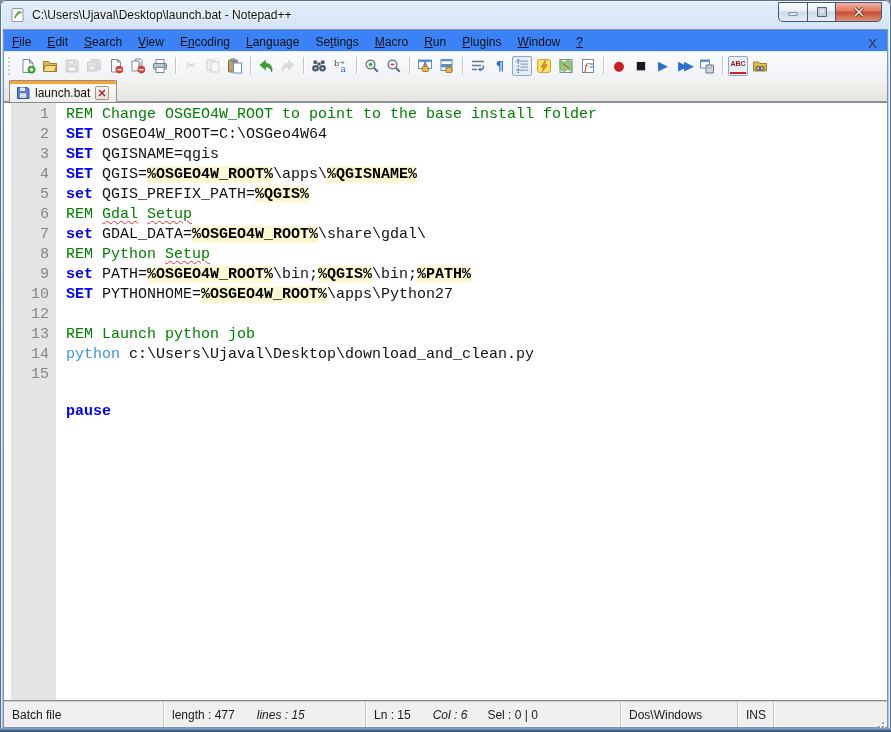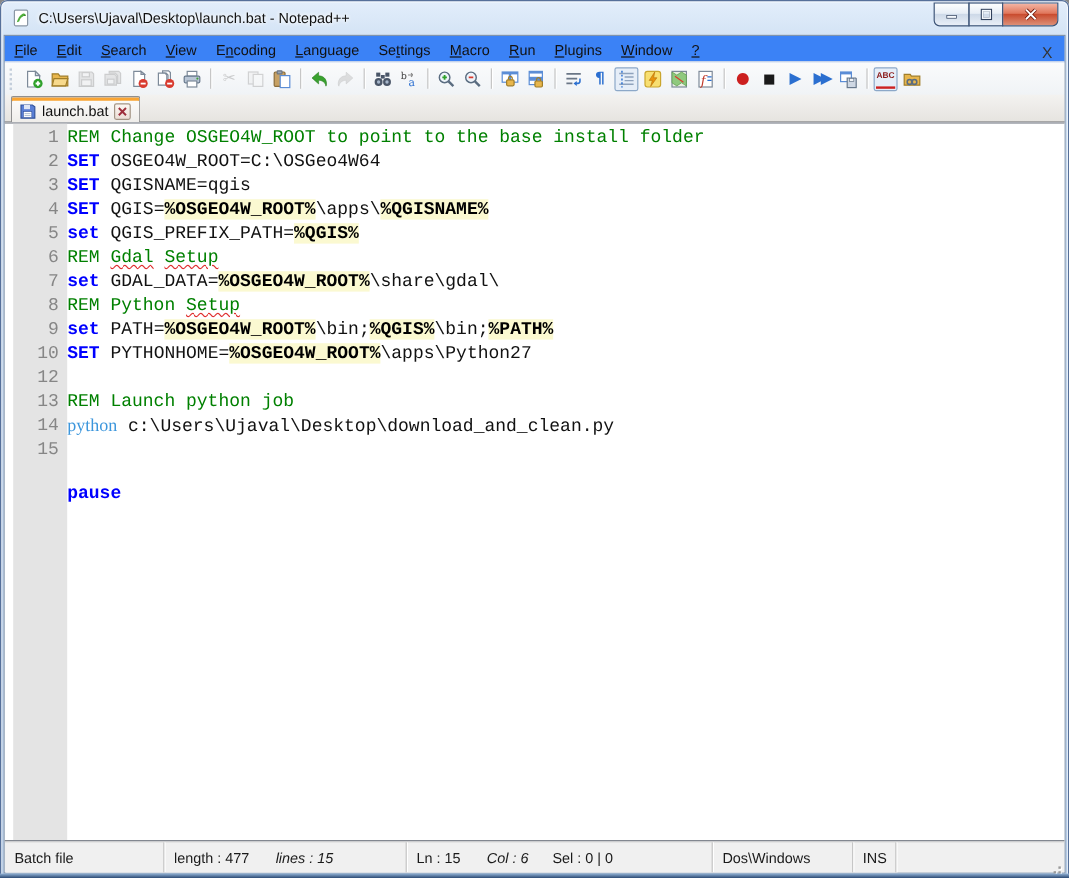--- a/index.html
+++ b/index.html
@@ -56,33 +56,33 @@
     background:linear-gradient(#fbf6f2,#ecdfd6); display:flex; align-items:center; justify-content:center; }
   .tab-close svg { width:8px; height:8px; }
 
   
   .editor { flex:1; position:relative; background:#fff; border:1px solid #828790; border-left:none; border-right:none; overflow:hidden;
     font-family:"Liberation Mono","DejaVu Sans Mono",monospace; font-size:15px; }
   .gutter-bg { position:absolute; top:0; bottom:0; left:7px; width:45px; background:#e4e4e4; }
   .code-lines { position:relative; padding-top:2px; }
   .code-line { display:flex; height:20px; line-height:20px; white-space:pre; }
   .ln { width:52px; text-align:right; padding-right:7px; color:#868686; flex:0 0 52px; }
-  .code { flex:1; }
+  .code { flex:1; padding-left:10px; }
   .code-line.current .code { background:#e8e8ff;margin-top:37px; }
   .seg.plain   { color:#111; }
   .seg.comment { color:#008000; }
   .seg.keyword { color:#0000ff; font-weight:bold; }
   .seg.var     { color:#000000; font-weight:bold; background:#fbf9d1; }
-  .seg.extcmd  { color:#3c96dc;font-family:Liberation Serif, serif; }
+  .seg.extcmd  { color:#3c96dc; }
   .seg.misspelled { text-decoration:underline wavy #e03030 1px; text-underline-offset:2px; }
 
   
   .statusbar { height:26px; background:#f0f0f0; border-top:1px solid #d2d2d2; display:flex; align-items:stretch; font-size:12px; color:#1a1a1a; }
   .sb-sec { display:flex; align-items:center; padding-left:8px; border-right:1px solid #c6c6c6; box-shadow:1px 0 0 #fff; }
-  .sb-doctype { width:133px; }
+  .sb-doctype { width:160px; }
   .sb-len { width:202px; }
   .sb-pos { width:255px; }
   .sb-eol { width:117px; }
   .sb-enc { width:113px; }
   .sb-ins { width:36px; }
   .sb-gap22 { margin-left:22px;font-style:italic; }
   .sb-gap20 { margin-left:20px; }
   .sb-griparea { flex:1; position:relative; }
   .grip { position:absolute; right:3px; bottom:3px; width:2px; height:2px; background:#9a9a9a;
     box-shadow: -4px 4px 0 #9a9a9a, 0 4px 0 #9a9a9a, -8px 8px 0 #9a9a9a, -4px 8px 0 #9a9a9a, 0 8px 0 #9a9a9a,

